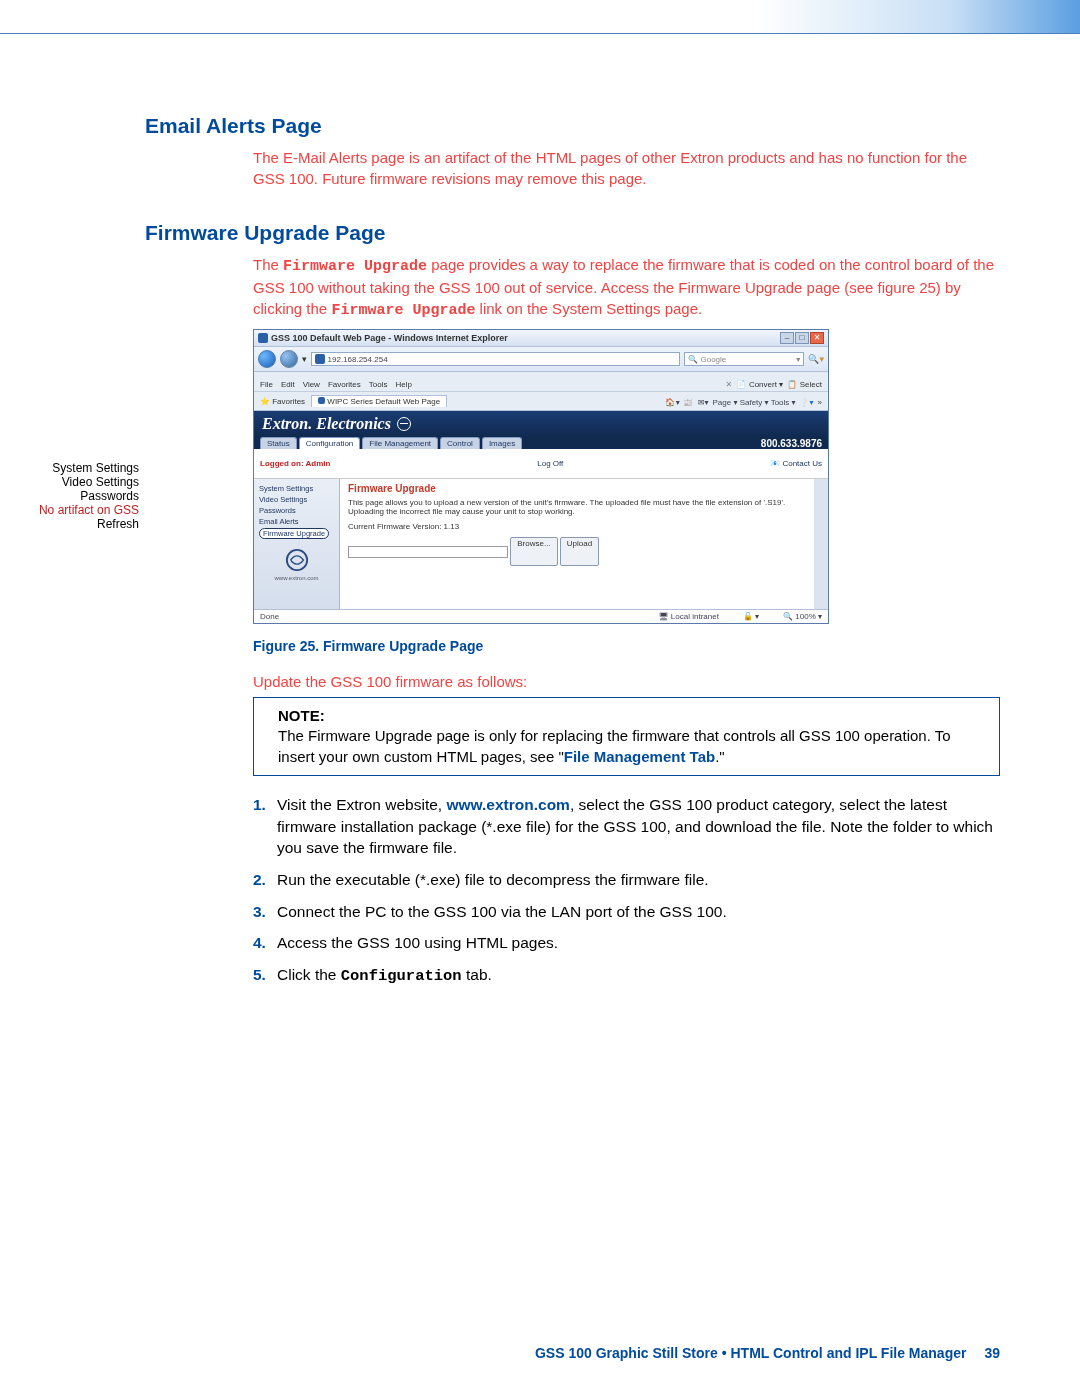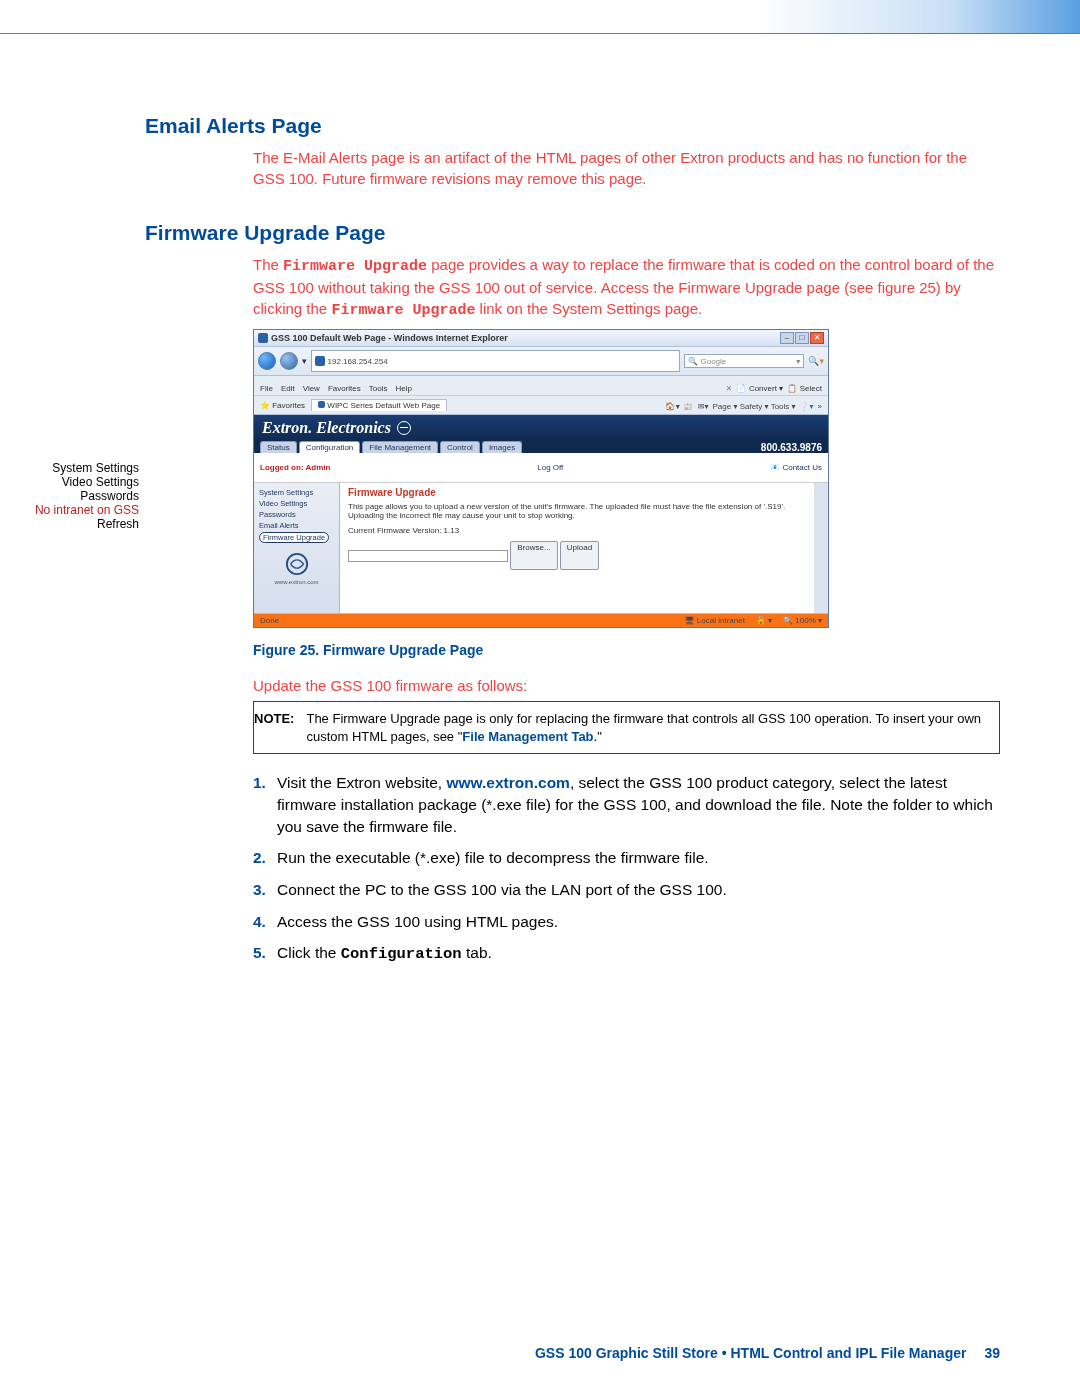--- a/index.html
+++ b/index.html
@@ -59,21 +59,21 @@
   .ie-title .wbtns { display: flex; gap: 1px; }
   .ie-title .wb { width: 14px; height: 12px; background: #c9d6ea; border: 1px solid #7a93bb; font-size:8px; text-align:center; line-height:10px;}
   .ie-title .wb.x { background: #e86a4a; color:#fff; border-color:#b04830;}
   .ie-addr {
     display: flex; align-items: center; gap: 4px;
     padding: 3px 4px;
     background: linear-gradient(#eef3fa, #dde7f4);
     border-bottom: 1px solid #b0c0d8;
   }
   .nav-circ { width:18px; height:18px; border-radius:50%; background:radial-gradient(circle at 30% 30%, #6db7ff, #1a5fb4); display:inline-block; border:1px solid #4a7ab0;}
-  .addr-field { flex:1; background:#fff; border:1px solid #93a9c8; height:22px; font-size:8px; padding:1px 3px; color:#445; display:flex; align-items:center; gap:3px;}
+  .addr-field { flex:1; background:#fff; border:1px solid #93a9c8; height:14px; font-size:8px; padding:1px 3px; color:#445; display:flex; align-items:center; gap:3px;}
   .search-box { width:120px; background:#fff; border:1px solid #93a9c8; height:14px; display:flex; align-items:center; justify-content:space-between; padding:0 3px; font-size:8px; color:#888;}
   .ie-menu { display:flex; gap:8px; padding:2px 6px; font-size:8px; background:#e6edf5; border-bottom:1px solid #c0ceE0;}
   .ie-cmd { display:flex; justify-content:space-between; padding:2px 6px; font-size:8px; background:#e6edf5; border-bottom:1px solid #c0ceE0;margin-top:6px;}
   .ie-fav { display:flex; justify-content:space-between; padding:3px 6px; font-size:8px; background:#e6edf5; border-bottom:1px solid #b0c0d8; align-items:flex-end;gap:40px;}
   .fav-tab { background:#fff; border:1px solid #b0c0d8; border-bottom:none; padding:1px 6px; font-size:8px;}
   .tool-icons { font-size:8px; color:#445; display:flex; gap:4px; align-items:center;}
   .extron-bar {
     background: linear-gradient(#1a3d73, #10294f);
     color: #fff;
     padding: 4px 8px;
@@ -99,21 +99,21 @@
   .sidebar { width:86px; background:linear-gradient(#e9eef6,#d5deed); border-right:1px solid #aab8d0; padding:4px 3px; font-size:7.5px; color:#203860;}
   .sidebar div { padding:1px 2px; }
   .sidebar .sel { background:#fff; border:1px solid #203860; border-radius:6px; padding:0 3px; display:inline-block;}
   .sidebar .logo-sm { width:28px; height:24px; margin:8px auto 2px; display:block;}
   .sidebar .url { text-align:center; font-size:6px; color:#556;}
   .main-pane { flex:1; padding:4px 8px; font-size:8px; color:#333; position:relative; border-right:14px solid #dbe3ef;}
   .main-pane h4 { color:#c13a2a; font-size:10px; font-weight:bold; margin-bottom:4px;}
   .upload-row { margin-top:6px;}
   .file-field { border:1px solid #999; background:#fff; height:12px; width:160px; display:inline-block; vertical-align:middle;}
   .btn-sm { display:inline-block; background:#eef1f6; border:1px solid #8a98b0; border-radius:2px; padding:0 6px; font-size:8px; height:29px; line-height:12px; vertical-align:middle;}
-  .ie-status { display:flex; justify-content:space-between; background:#f97316; border-top:1px solid #b0c0d8; padding:2px 6px; font-size:8px; color:#445;}
+  .ie-status { display:flex; justify-content:space-between; background:#ffffff; border-top:1px solid #b0c0d8; padding:2px 6px; font-size:8px; color:#445;}
   
   .side-labels {
     position: absolute;
     left: -130px;
     top: 133px;
     text-align: right;
     font-size: 12px;
     line-height: 1.15;
     width: 124px;
   }
@@ -124,25 +124,26 @@
     margin-left: 108px;
     font-size: 14px;
     color: #004b9b;
     font-weight: bold;
     margin-bottom: 18px;
   }
   
   .note-box {
     margin-left: 108px;
     border: 1px solid #004b9b;
-    padding: 8px 12px 8px 0;
-    font-size: 13px;
+    padding: 8px 12px 8px 24px;
+    font-size: 15px;
     line-height: 1.35;
     margin-bottom: 18px;
     display:flex;
+    flex-direction:column;
   }
   .note-box .nlabel { font-weight: bold; margin-right: 12px; white-space:nowrap;}
   .note-box .link { color: #004b9b; font-weight: bold; }
   
   .steps { margin-left: 108px; font-size: 15.5px; line-height: 1.4;}
   .steps .step { display:flex; margin-bottom: 10px; }
   .steps .num { color: #004b9b; font-weight: bold; width: 24px; flex-shrink:0;}
   .steps .txt { flex:1; }
   .steps .link { color:#004b9b; font-weight:bold;}
   
@@ -173,21 +174,21 @@
   <div class="indent-block" style="margin-bottom:8px;">
     <span>The </span><span class="mono">Firmware Upgrade</span><span> page provides a way to replace the firmware that is coded on the control board of the GSS 100 without taking the GSS 100 out of service. Access the Firmware Upgrade page (see figure 25) by clicking the </span><span class="mono">Firmware Upgrade</span><span> link on the System Settings page.</span>
   </div>
 
   <div class="figure-wrap" style="position:relative;">
 
     <div class="side-labels">
       <div>System Settings</div>
       <div>Video Settings</div>
       <div>Passwords</div>
-      <div class="red">No intranet on GSS</div>
+      <div class="red">No artifact on GSS</div>
       <div>Refresh</div>
     </div>
 
     <div class="ie-window">
 
       <div class="ie-title">
         <span class="t">
             <span class="eicon"></span>
             <span>GSS 100 Default Web Page - Windows Internet Explorer</span>
           </span>
@@ -286,21 +287,21 @@
           <div class="upload-row">
             <span class="file-field"></span>
             <span class="btn-sm">Browse...</span>
             <span class="btn-sm">Upload</span>
           </div>
         </div>
       </div>
 
       <div class="ie-status">
         <span>Done</span>
-        <span style="display:flex;gap:11px;">
+        <span style="display:flex;gap:24px;">
           <span>🖥 <span>Local intranet</span></span>
           <span>🔓 ▾</span>
           <span>🔍 <span>100%</span> ▾</span>
         </span>
       </div>
     </div>
   </div>
 
   <div class="fig-caption">
     <span>Figure 25. </span><span>Firmware Upgrade Page</span>

